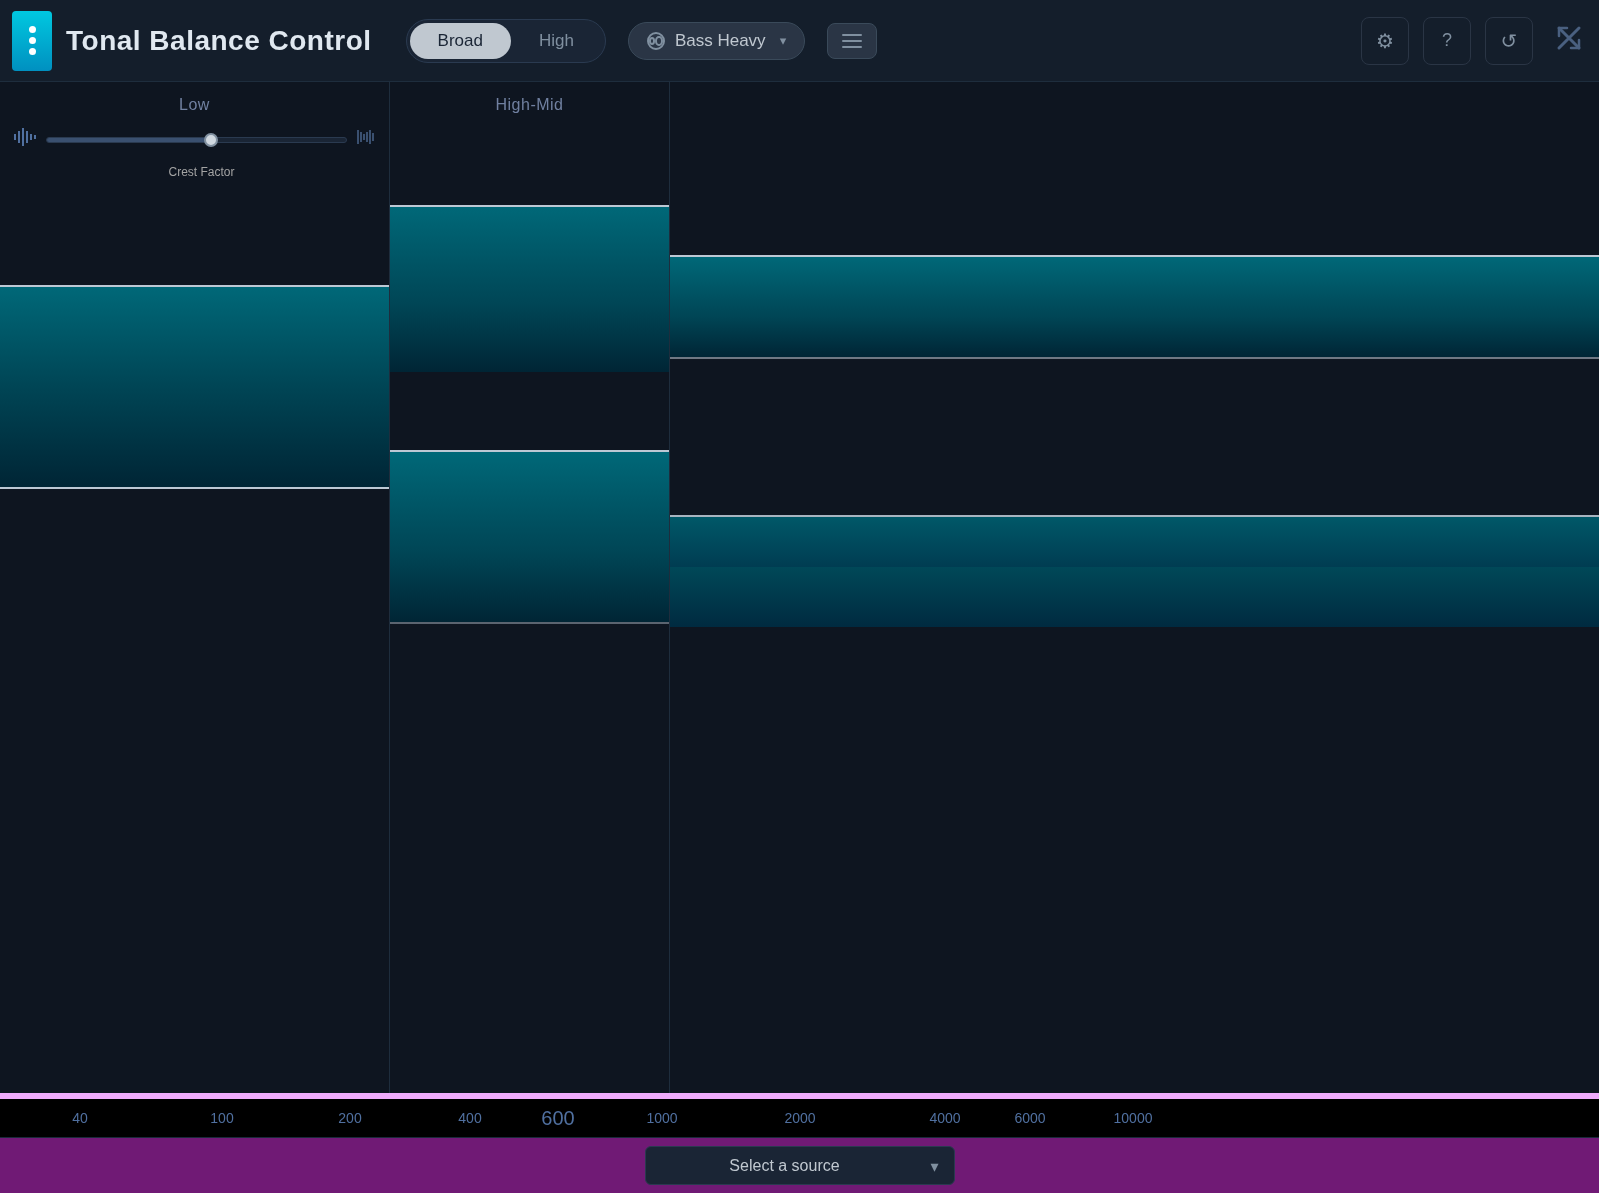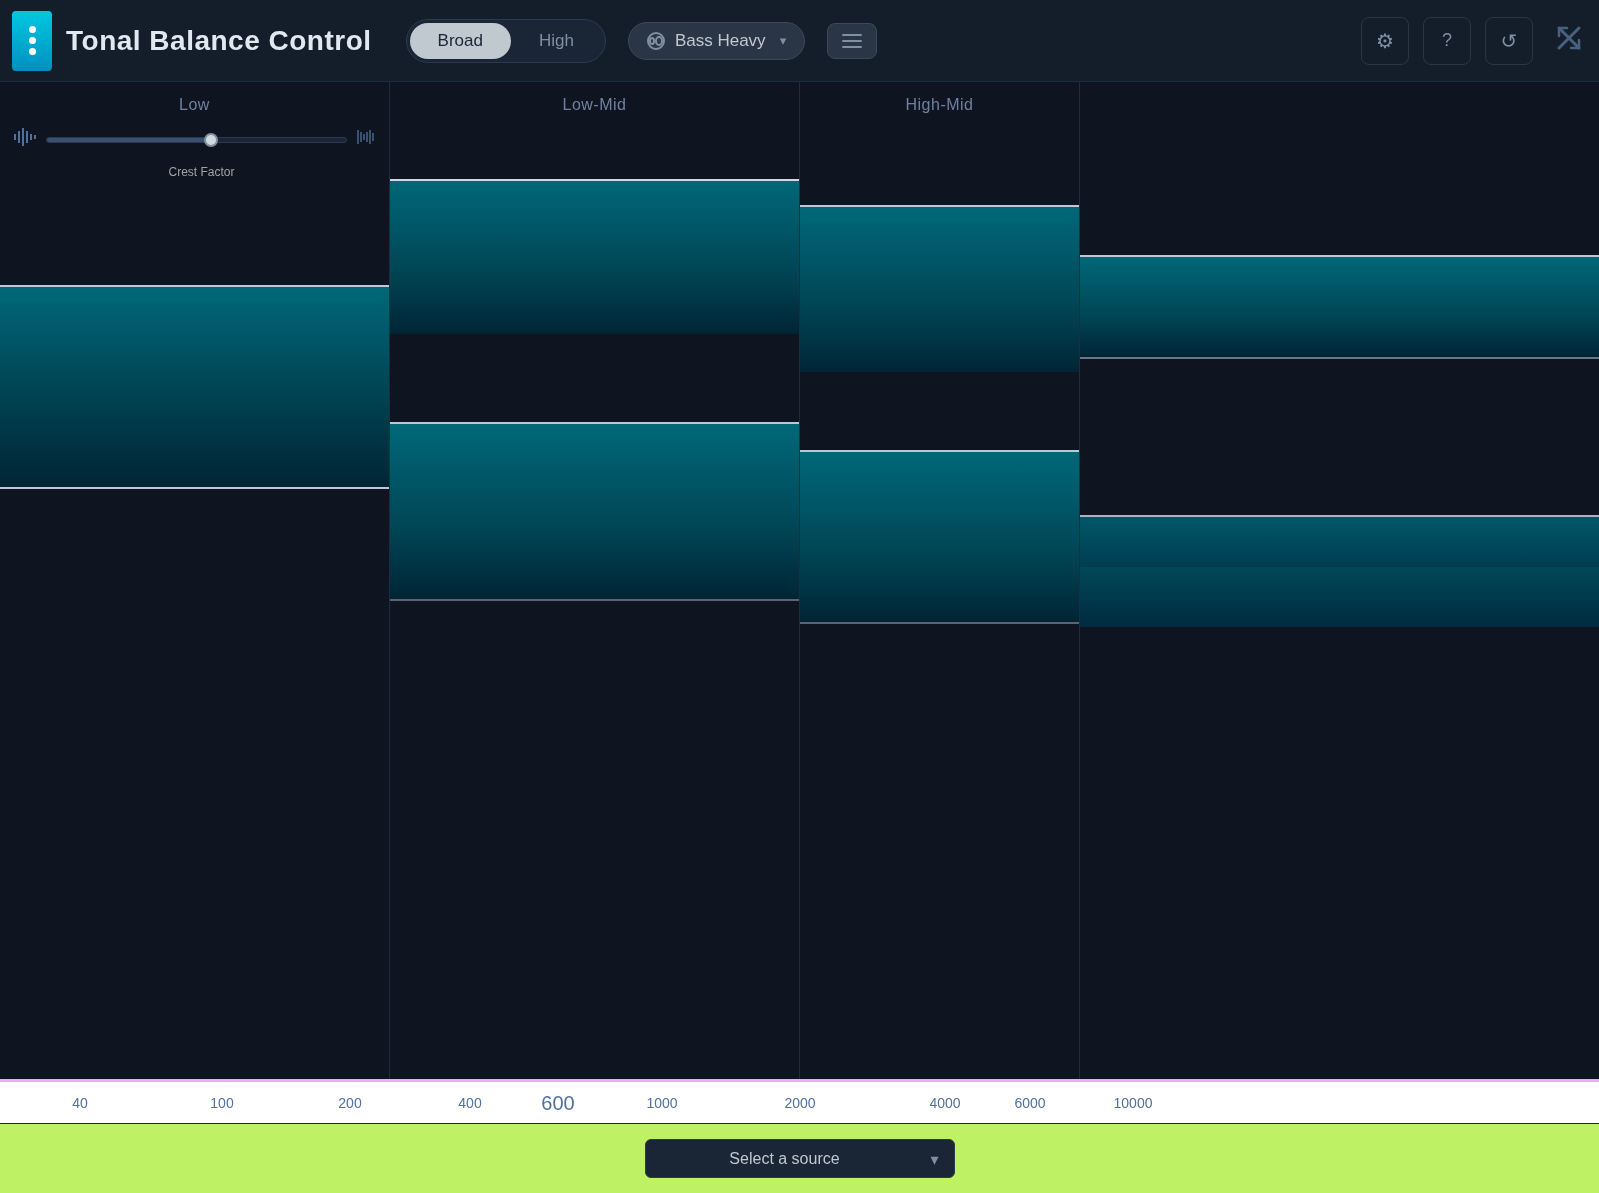--- a/index.html
+++ b/index.html
@@ -401,35 +401,20 @@
 
       <div class="viz-container" style="position:relative; flex:1;">
 
         <div style="position:absolute; top:100px; left:0; right:0; height:200px; background: linear-gradient(to bottom, #006878 0%, #004555 50%, #002535 100%);"></div>
 
         <div style="position:absolute; top:98px; left:0; right:0; height:2px; background:#d0dce8; opacity:0.9;"></div>
         <div style="position:absolute; top:300px; left:0; right:0; height:2px; background:#d0dce8; opacity:0.9;"></div>
       </div>
     </div>
 
-    <div class="band band-lowmid">
-      <div class="band-label">Low-Mid</div>
-
-      <div class="viz-container" style="position:relative; flex:1; margin-top:55px;">
-
-        <div style="position:absolute; top:0; left:0; right:0; height:155px; background: linear-gradient(to bottom, #006878 0%, #004555 60%, #002535 100%);"></div>
-
-        <div style="position:absolute; top:0; left:0; right:0; height:2px; background:#e0e8f0; opacity:0.9;"></div>
-
-        <div style="position:absolute; top:245px; left:0; right:0; height:175px; background: linear-gradient(to bottom, #006878 0%, #004555 60%, #002535 100%);"></div>
-
-        <div style="position:absolute; top:243px; left:0; right:0; height:2px; background:#d0dce8; opacity:0.9;"></div>
-        <div style="position:absolute; top:420px; left:0; right:0; height:2px; background:#d0dce8; opacity:0.4;"></div>
-      </div>
-    </div>
 
     <div class="band band-highmid">
       <div class="band-label">High-Mid</div>
 
       <div class="viz-container" style="position:relative; flex:1; margin-top:55px;">
 
         <div style="position:absolute; top:20px; left:0; right:0; height:165px; background: linear-gradient(to bottom, #006878 0%, #004555 60%, #002535 100%);"></div>
 
         <div style="position:absolute; top:18px; left:0; right:0; height:2px; background:#d0dce8; opacity:0.9;"></div>
 
@@ -451,36 +436,36 @@
 
         <div style="position:absolute; top:380px; left:0; right:0; height:90px; background: linear-gradient(to bottom, #005868 0%, #003a50 60%, #001e30 100%);"></div>
         <div style="position:absolute; top:378px; left:0; right:0; height:2px; background:#d0dce8; opacity:0.8;"></div>
         <div style="position:absolute; top:470px; left:0; right:0; height:2px; background:#d0dce8; opacity:0.4;"></div>
 
         <div style="position:absolute; top:430px; left:0; right:0; height:60px; background: linear-gradient(to bottom, #004858 0%, #002a40 100%);"></div>
       </div>
     </div>
   </div>
 
-  <div class="axis-row" style="position:relative; height:44px; background:#ffffff; border-top:3px solid #f0abfc;">
+  <div class="axis-row" style="position:relative; height:44px; background:#000000; border-top:6px solid #f0abfc;">
     <div class="axis-labels" style="position:relative; width:100%; height:100%;">
 
       <span class="axis-label" style="left:80px; top:50%; transform:translate(-50%,-50%); position:absolute; font-size:14px; color:#5070a0;">40</span>
       <span class="axis-label" style="left:222px; top:50%; transform:translate(-50%,-50%); position:absolute; font-size:14px; color:#5070a0;">100</span>
       <span class="axis-label" style="left:350px; top:50%; transform:translate(-50%,-50%); position:absolute; font-size:14px; color:#5070a0;">200</span>
       <span class="axis-label" style="left:470px; top:50%; transform:translate(-50%,-50%); position:absolute; font-size:14px; color:#5070a0;">400</span>
       <span class="axis-label" style="left:558px; top:50%; transform:translate(-50%,-50%); position:absolute; font-size:20px; color:#5070a0;">600</span>
       <span class="axis-label" style="left:662px; top:50%; transform:translate(-50%,-50%); position:absolute; font-size:14px; color:#5070a0;">1000</span>
       <span class="axis-label" style="left:800px; top:50%; transform:translate(-50%,-50%); position:absolute; font-size:14px; color:#5070a0;">2000</span>
       <span class="axis-label" style="left:945px; top:50%; transform:translate(-50%,-50%); position:absolute; font-size:14px; color:#5070a0;">4000</span>
       <span class="axis-label" style="left:1030px; top:50%; transform:translate(-50%,-50%); position:absolute; font-size:14px; color:#5070a0;">6000</span>
       <span class="axis-label" style="left:1133px; top:50%; transform:translate(-50%,-50%); position:absolute; font-size:14px; color:#5070a0;">10000</span>
     </div>
   </div>
 
-  <div class="footer" style="position:relative; height:70px; background:#bef264; border-top:1px solid #1a2a3a; display:flex; align-items:center; justify-content:center;">
+  <div class="footer" style="position:relative; height:56px; background:#701a75; border-top:1px solid #1a2a3a; display:flex; align-items:center; justify-content:center;">
     <div class="source-wrapper">
       <select class="source-select">
         <option>Select a source</option>
       </select>
     </div>
   </div>
 </div>
 
 </body></html>

